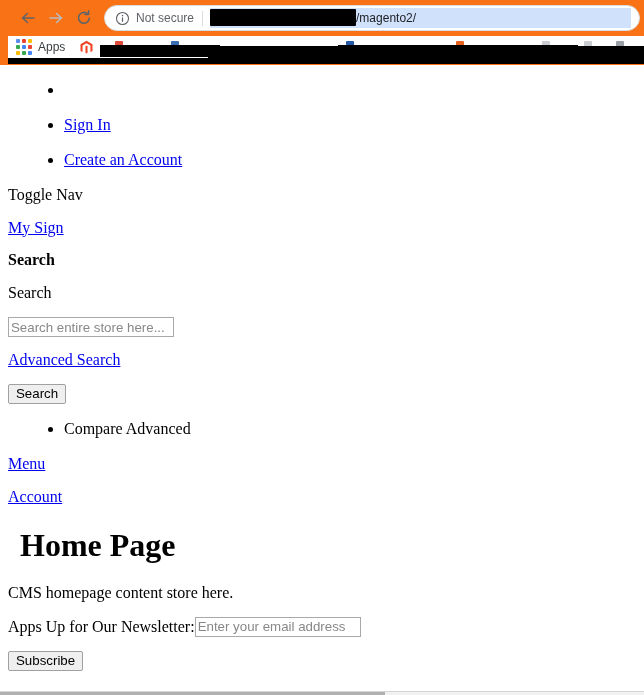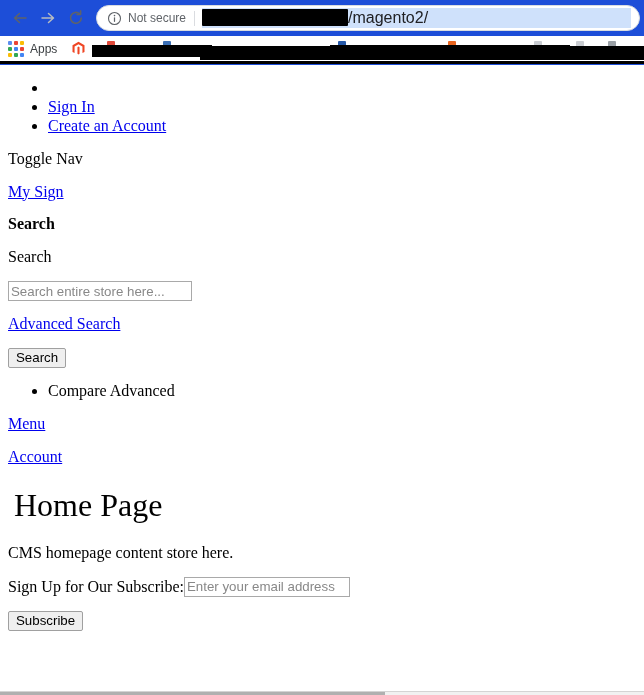--- a/index.html
+++ b/index.html
@@ -9,23 +9,24 @@
   }
   body {
     width: 644px;
     height: 695px;
     overflow: hidden;
     font-family: "Liberation Serif", "DejaVu Serif", serif;
   }
 
   
   .browser-chrome {
-    background: #1d4ed8;
+    background: #f97316;
     height: 65px;
     position: relative;
+    padding-left: 8px;
   }
   .toolbar {
     height: 36px;
     display: flex;
     align-items: center;
     padding: 0 0 0 6px;
     box-sizing: border-box;
   }
   .nav-btn {
     width: 28px;
@@ -72,21 +73,21 @@
     position: relative;
     flex: 1;
     height: 20px;
     display: flex;
     align-items: center;
     background: #cfe1fb;
     overflow: hidden;
   }
   .url-text {
     font-family: "Liberation Sans", sans-serif;
-    font-size: 16px;
+    font-size: 12px;
     color: #202124;
     white-space: nowrap;
     line-height: 20px;
   }
   .url-redaction {
     position: absolute;
     left: 0;
     top: 1px;
     width: 146px;
     height: 17px;
@@ -95,21 +96,21 @@
   }
   .url-host-hidden { visibility: hidden; }
 
   
   .bookmarks-bar {
     height: 28px;
     display: flex;
     align-items: center;
     padding-left: 8px;
     position: relative;
-    border-bottom: 3px solid #000000;
+    border-bottom: 6px solid #000000;
     box-sizing: border-box;
     background: #ffffff;
   }
   .apps-grid {
     width: 16px;
     height: 16px;
     display: grid;
     grid-template-columns: repeat(3, 4px);
     grid-template-rows: repeat(3, 4px);
     gap: 2px;
@@ -150,42 +151,42 @@
   .page a {
     color: #0000ee;
     text-decoration: underline;
   }
   .page p { margin: 14px 0; }
   .page ul {
     margin: 14px 0;
     padding-left: 40px;
     list-style: disc;
   }
-  .page li { margin: 0; }
+  .page li { margin: 16px; }
   .skip { display: block; margin-top: 16px; }
   .block-line { margin: 0; }
   .strong { font-weight: bold; }
   h1.home-title {
     font-size: 32px;
-    font-weight: normal;
-    margin: 21px 0 21px 6px;
+    font-weight: bold;
+    margin: 21px 0 21px 12px;
     line-height: 1.1;
   }
   input.txt {
     font-family: "Liberation Sans", sans-serif;
     font-size: 13.3px;
     padding: 1px 2px;
     border: 1px solid #a9a9a9;
     background: #ffffff;
     color: #000000;
     box-sizing: border-box;
     height: 20px;
   }
   input.txt::placeholder { color: #888888; opacity: 1; }
-  #search-field { width: 184px; }
+  #search-field { width: 166px; }
   #newsletter-field { width: 166px; }
   button.btn {
     font-family: "Liberation Sans", sans-serif;
     font-size: 13.3px;
     padding: 1px 7px;
     border: 1px solid #a0a0a0;
     border-radius: 2px;
     background: #efefef;
     color: #000000;
     line-height: 1.2;
@@ -330,21 +331,21 @@
 
   <p class="block-line"><a href="#">Menu</a></p>
   <p class="block-line" style="margin-top:0;"><a href="#">Account</a></p>
 
   <h1 class="home-title">Home Page</h1>
 
   <p>CMS homepage content store here.</p>
 
 
   <p class="block-line">
-    <span class="inline-mid">Sign Up for Our Subscribe:</span><input id="newsletter-field" class="txt inline-mid" type="text" placeholder="Enter your email address" style="">
+    <span class="inline-mid">Apps Up for Our Newsletter:</span><input id="newsletter-field" class="txt inline-mid" type="text" placeholder="Enter your email address" style="">
   </p>
 
   <p class="block-line">
     <button class="btn" type="button">Subscribe</button>
   </p>
 
   <div class="hscrollbar">
     <div class="hscroll-thumb" style="width:385px;"></div>
   </div>
 </div>

